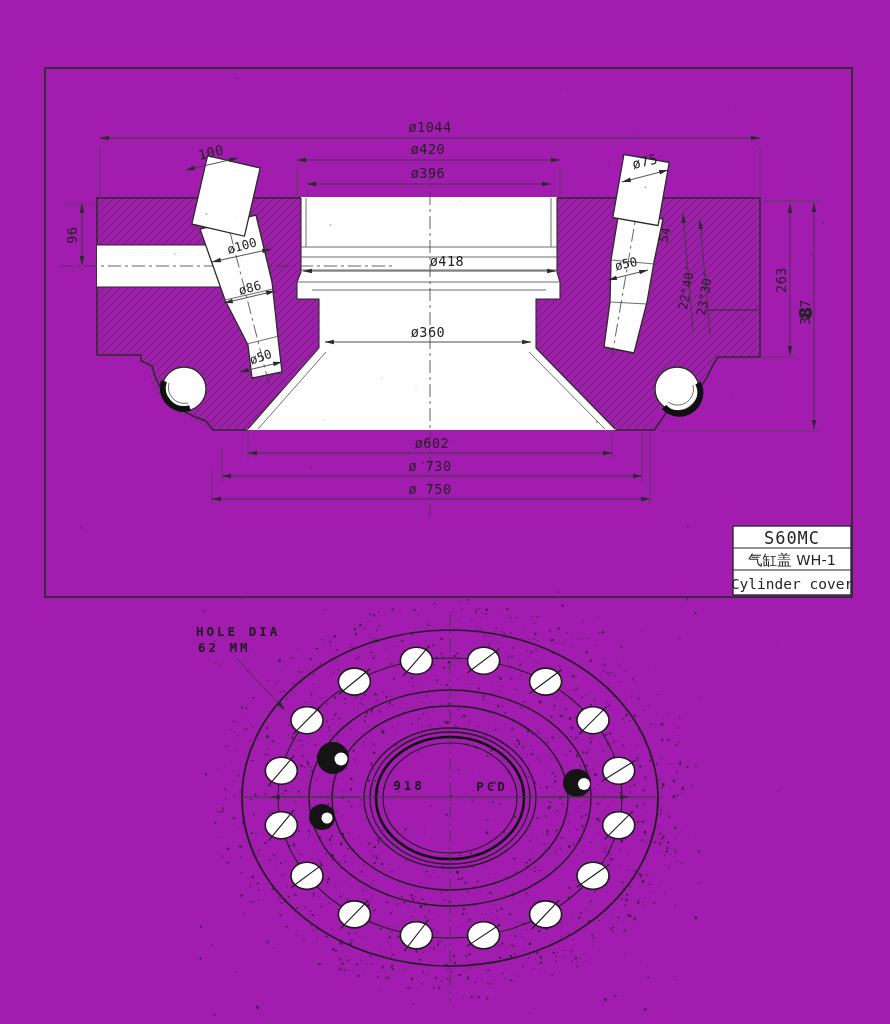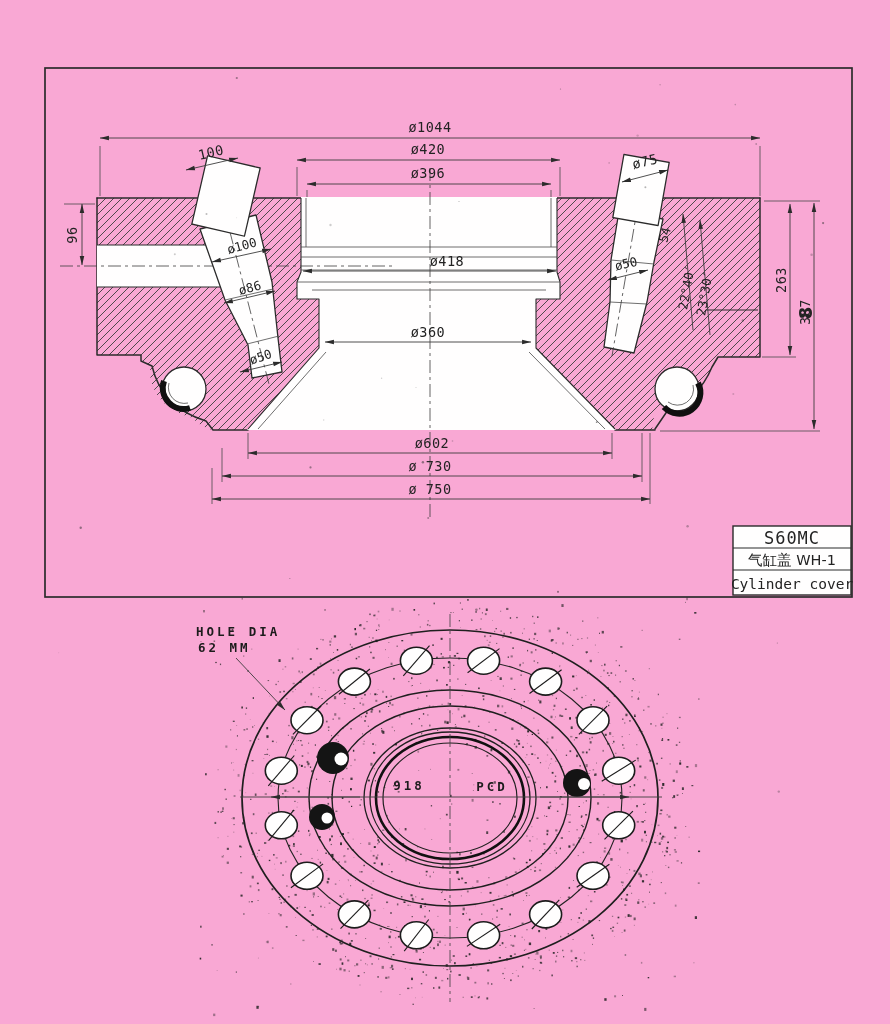--- a/index.html
+++ b/index.html
@@ -1,16 +1,16 @@
 <!DOCTYPE html>
 <html><head>
 <meta charset="utf-8">
 <style>
   html,body{margin:0;padding:0;background:#fff;}
-  #page{position:relative;width:890px;height:1024px;background:#f9a8d4;overflow:hidden;
+  #page{position:relative;width:890px;height:1024px;background:#a21caf;overflow:hidden;
         font-family:"DejaVu Sans Mono","Liberation Mono",monospace;}
   svg{position:absolute;left:0;top:0;}
   .ln{fill:none;stroke:#2b2b2b;stroke-width:1.5;stroke-linecap:round;stroke-linejoin:round;}
   .md{fill:none;stroke:#2b2b2b;stroke-width:1.1;stroke-linejoin:round;}
   .tn{fill:none;stroke:#4a4a4a;stroke-width:0.8;}
   .dim{fill:none;stroke:#3c3c3c;stroke-width:0.9;}
   .cl{fill:none;stroke:#3c3c3c;stroke-width:0.8;stroke-dasharray:13 4 3 4;}
   .wh{fill:#fffefe;}
   .whs{fill:#fffefe;stroke:#2b2b2b;stroke-width:1.3;stroke-linejoin:round;}
   .dk{fill:none;stroke:#101010;stroke-width:6;}

